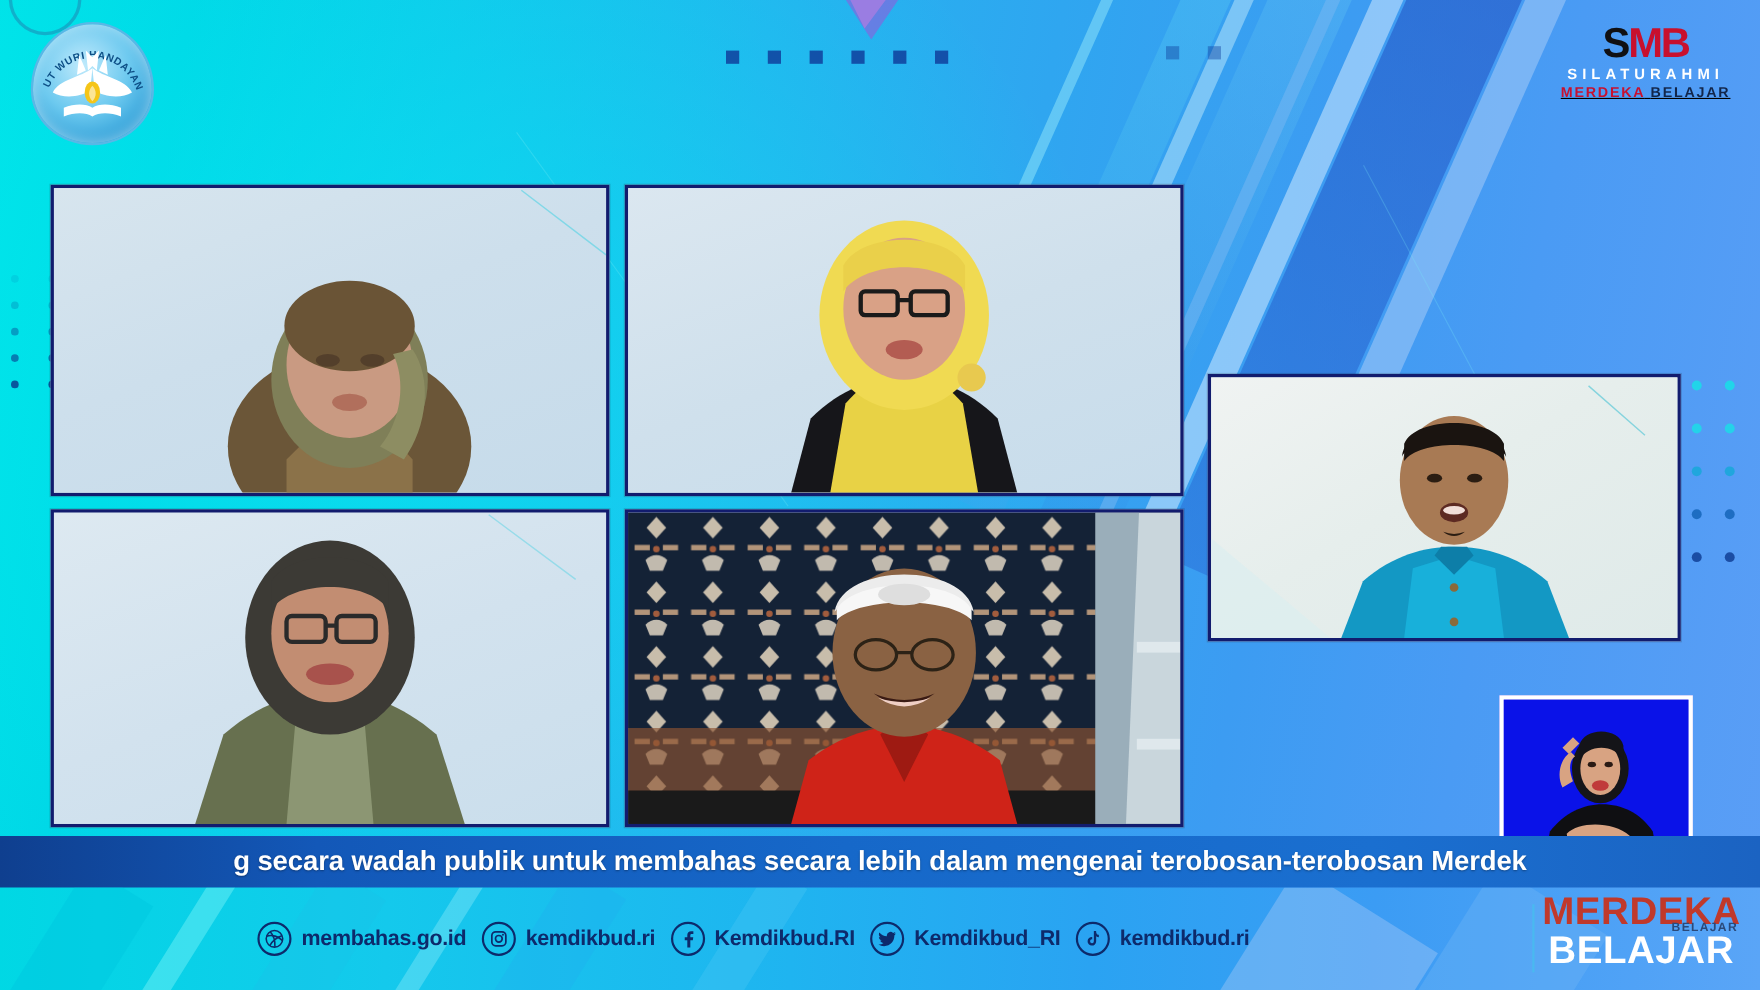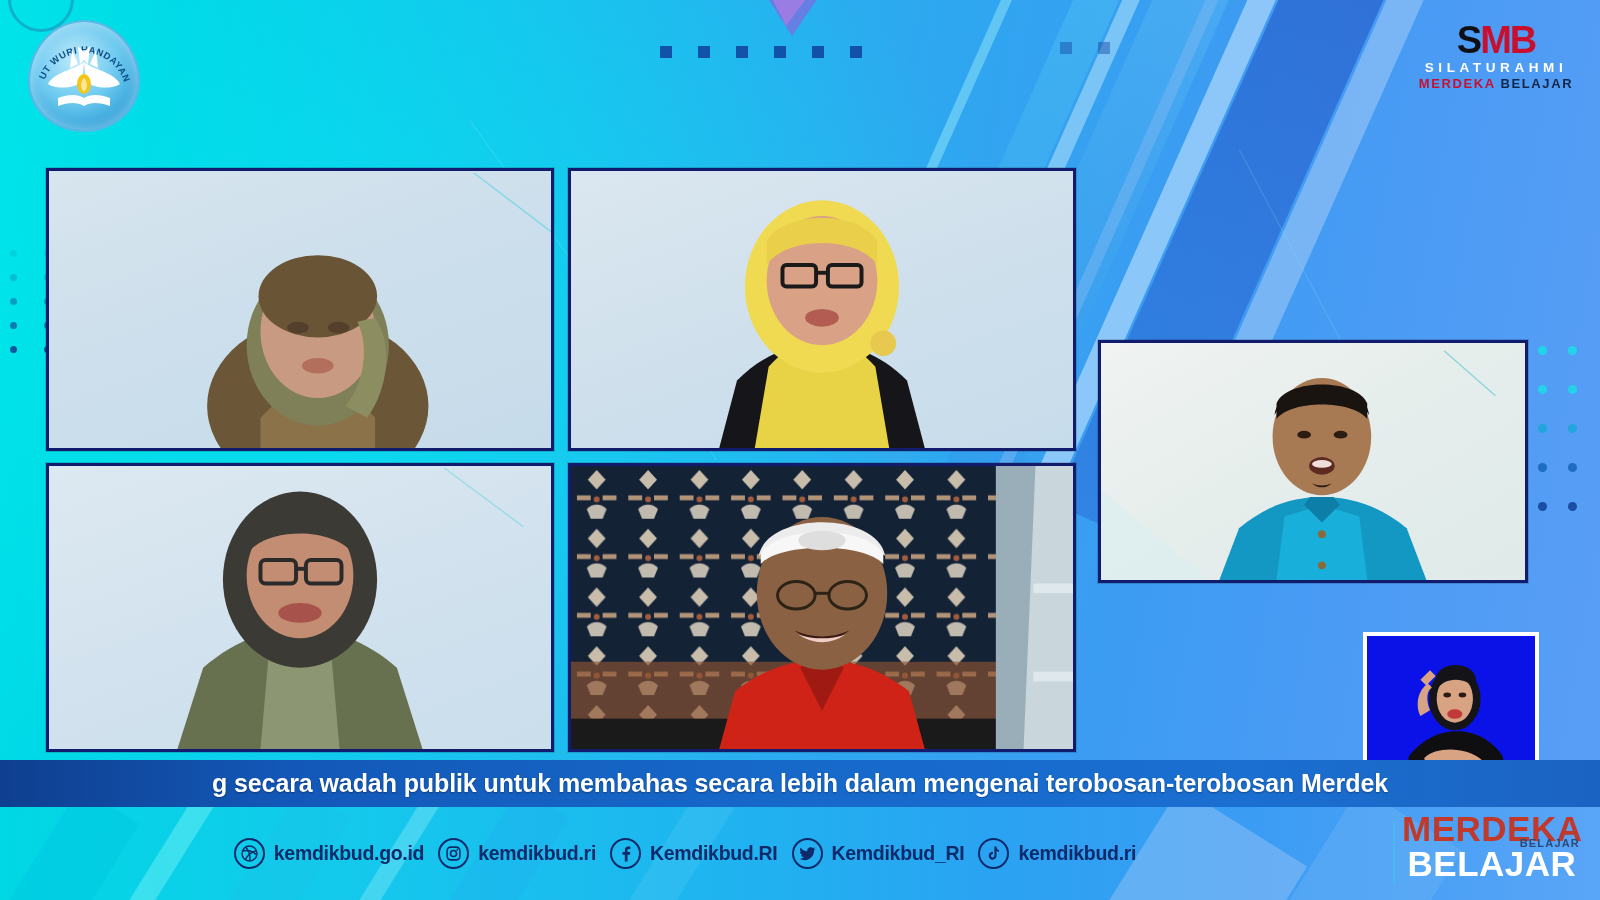--- a/index.html
+++ b/index.html
@@ -92,21 +92,21 @@
   }
   .kb-arc-text text{font-size:9.4px;font-weight:bold;fill:#0d4f86;letter-spacing:.6px;font-family:"Liberation Sans",sans-serif;}
 
   
   #logo-smb{position:absolute;right:20px;top:22px;width:168px;height:98px;text-align:center;}
   .smb-main{font-weight:bold;font-size:38px;line-height:.96;letter-spacing:-2px;}
   .smb-s{color:#101014;}
   .smb-m{color:#c8102e;}
   .smb-b{color:#c8102e;}
   .smb-sil{font-size:13.5px;letter-spacing:4.6px;color:#ffffff;font-weight:bold;margin-top:2px;}
-  .smb-mb{font-size:13px;letter-spacing:1.6px;font-weight:bold;margin-top:1px;}
+  .smb-mb{font-size:13px;letter-spacing:1.6px;font-weight:bold;margin-top:1px;text-decoration:underline;}
   .smb-mb .red{color:#c8102e;}
   .smb-mb .dark{color:#12264b;}
 
   
   .tile{
     position:absolute;
     border:3px solid #121c6e;
     overflow:hidden;
     background:#cfe0ec;
     box-shadow:0 0 0 1px rgba(0,0,0,.15);
@@ -430,21 +430,21 @@
 
     <div class="social-item">
       <span class="s-icon">
         <svg width="19" height="19" viewBox="0 0 24 24" fill="none" stroke="#0d2a6b" stroke-width="1.8">
           <circle cx="12" cy="12" r="9.5"></circle>
           <path d="M3 9 C9 7 17 9 21 14"></path>
           <path d="M7 3.5 C11 8 13 15 12.5 21"></path>
           <path d="M20.5 8.5 C15 10 9 15 6.5 20"></path>
         </svg>
       </span>
-      <span class="s-label">kemdikbud.go.id</span>
+      <span class="s-label">membahas.go.id</span>
     </div>
 
     <div class="social-item">
       <span class="s-icon">
         <svg width="17" height="17" viewBox="0 0 24 24" fill="none" stroke="#0d2a6b" stroke-width="2.2">
           <rect x="3" y="3" width="18" height="18" rx="5"></rect>
           <circle cx="12" cy="12" r="4.3"></circle>
           <circle cx="17.3" cy="6.7" r="1.25" fill="#0d2a6b" stroke="none"></circle>
         </svg>
       </span>

